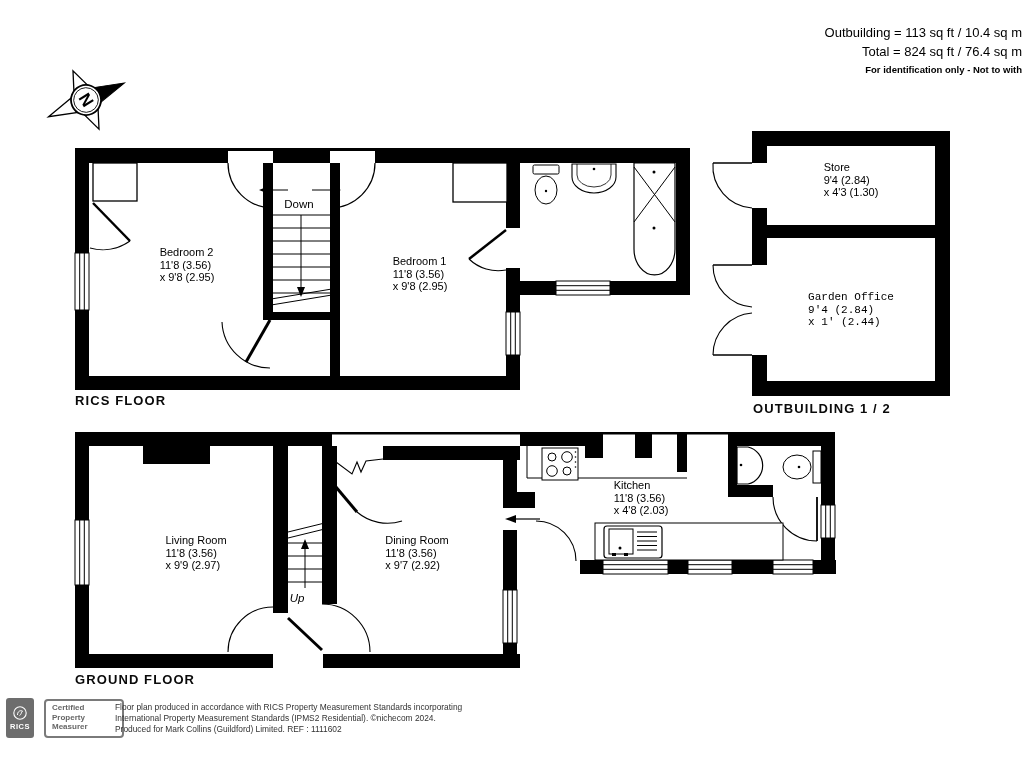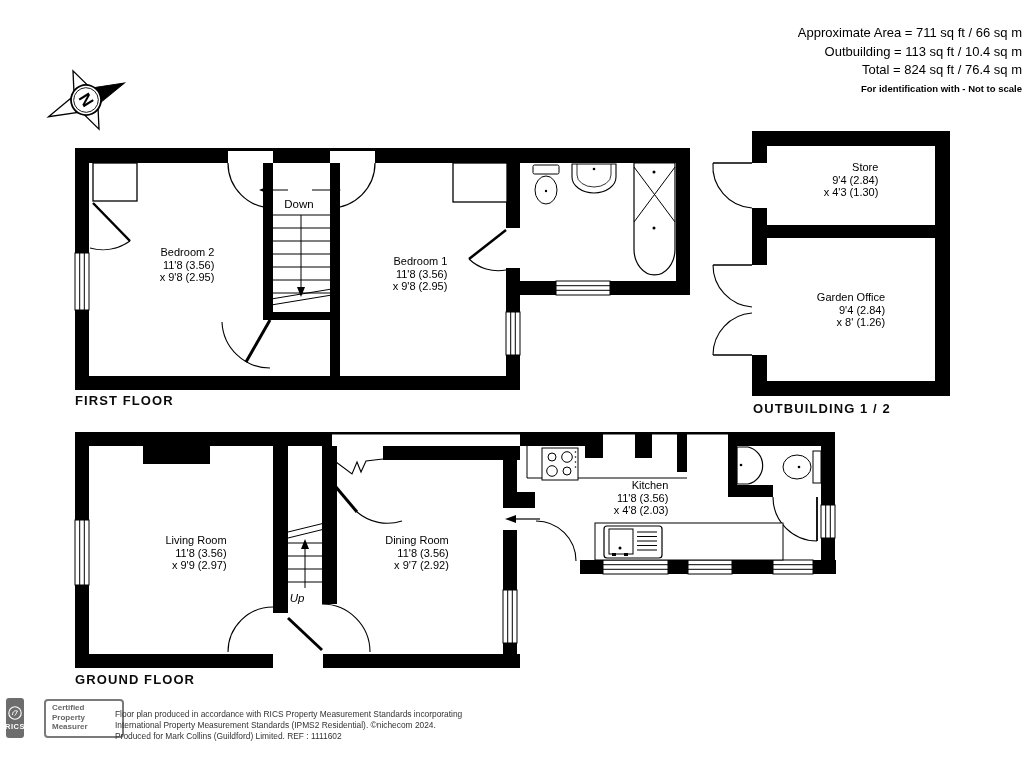--- a/index.html
+++ b/index.html
@@ -3,26 +3,26 @@
 <meta charset="utf-8">
 <style>
   html,body{margin:0;padding:0;background:#fff;}
   .page{position:relative;width:1024px;height:768px;background:#fff;overflow:hidden;
         font-family:"Liberation Sans",sans-serif;color:#000;}
   .plan-svg{position:absolute;left:0;top:0;width:1024px;height:768px;}
   .header{position:absolute;top:24px;right:2px;text-align:right;}
   .header .title{font-size:21px;font-weight:bold;letter-spacing:.2px;margin-bottom:9px;}
   .header .area{font-size:13px;line-height:18.5px;}
   .header .disclaimer{font-size:9.5px;font-weight:bold;margin-top:3px;}
-  .room-label{position:absolute;transform:translateX(-50%);text-align:right;
+  .room-label{position:absolute;transform:translateX(-50%);text-align:left;
               font-size:11px;line-height:12.5px;white-space:nowrap;}
   .stairs-label{position:absolute;transform:translateX(-50%);font-size:11.5px;white-space:nowrap;}
   .floor-label{position:absolute;font-size:13px;font-weight:bold;letter-spacing:1.1px;color:#0a0a0a;white-space:nowrap;}
-  .footer-text{position:absolute;left:115px;top:702px;font-size:8.4px;line-height:11px;color:#333;margin-top:7px;}
-  .rics-logo{position:absolute;left:6px;top:698px;width:18px;height:40px;background:#6d6d6d;
+  .footer-text{position:absolute;left:115px;top:702px;font-size:8.4px;line-height:11px;color:#333;}
+  .rics-logo{position:absolute;left:6px;top:698px;width:28px;height:40px;background:#6d6d6d;
              border-radius:3px;display:flex;flex-direction:column;align-items:center;justify-content:center;}
   .rics-logo .rics-word{color:#fff;font-size:7.5px;font-weight:bold;letter-spacing:.5px;margin-top:1px;}
   .cpm-badge{position:absolute;left:44px;top:699px;width:62px;height:33px;border:2px solid #7a7a7a;
              border-radius:4px;padding:2px 8px 0 6px;}
   .cpm-badge div{font-size:8px;font-weight:bold;color:#666;line-height:9.5px;}
 </style>
 </head>
 <body>
 
 <div class="page">
@@ -243,48 +243,47 @@
         <path d="M737,447 h11 a19,19 0 0 1 0,37 h-11 z" stroke-width="1.2"></path>
         <circle cx="741" cy="465" r="1.3" fill="#000" stroke="none"></circle>
         <rect x="813" y="451" width="8" height="32" stroke-width="1"></rect>
         <ellipse cx="797" cy="467" rx="14" ry="12" stroke-width="1"></ellipse>
         <circle cx="799" cy="467" r="1.3" fill="#000" stroke="none"></circle>
       </g>
     </g>
   </svg>
 
   <div class="header">
-    <div class="area">Approximate Area = 711 sq ft / 66 sq m</div>
     <div class="area">Outbuilding = 113 sq ft / 10.4 sq m</div>
     <div class="area">Total = 824 sq ft / 76.4 sq m</div>
-    <div class="disclaimer">For identification with - Not to scale</div>
+    <div class="disclaimer">For identification only - Not to with</div>
   </div>
 
   <div class="room-label" style="left:187px;top:246px;">
     <div>Bedroom 2</div>
     <div>11'8 (3.56)</div>
     <div>x 9'8 (2.95)</div>
   </div>
   <div class="room-label" style="left:420px;top:255px;">
     <div>Bedroom 1</div>
     <div>11'8 (3.56)</div>
     <div>x 9'8 (2.95)</div>
   </div>
   <div class="stairs-label" style="left:299px;top:198px;">Down</div>
-  <div class="floor-label" style="left:75px;top:393px;">FIRST FLOOR</div>
+  <div class="floor-label" style="left:75px;top:393px;">RICS FLOOR</div>
 
   <div class="room-label" style="left:851px;top:161px;">
     <div>Store</div>
     <div>9'4 (2.84)</div>
     <div>x 4'3 (1.30)</div>
   </div>
-  <div class="room-label" style="left:851px;top:291px;">
+  <div class="room-label" style="left:851px;top:291px;font-family:Liberation Mono, monospace;">
     <div>Garden Office</div>
     <div>9'4 (2.84)</div>
-    <div>x 8' (1.26)</div>
+    <div>x 1' (2.44)</div>
   </div>
   <div class="floor-label" style="left:753px;top:401px;">OUTBUILDING 1 / 2</div>
 
   <div class="room-label" style="left:196px;top:534px;">
     <div>Living Room</div>
     <div>11'8 (3.56)</div>
     <div>x 9'9 (2.97)</div>
   </div>
   <div class="room-label" style="left:417px;top:534px;">
     <div>Dining Room</div>

